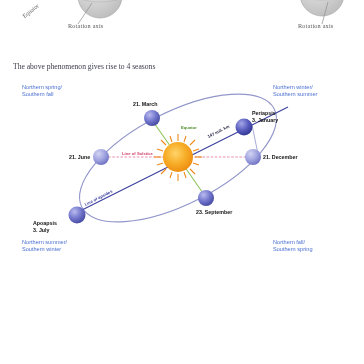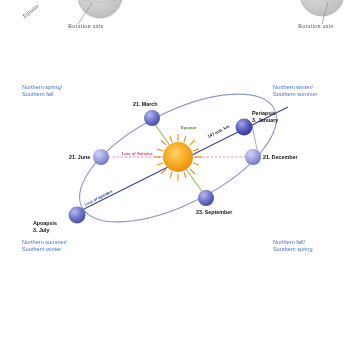--- a/index.html
+++ b/index.html
@@ -119,20 +119,21 @@
       </g>
     </svg>
 
     <span class="equator-top" style="left:25px; top:13px;">Equator</span>
 
     <span class="topfig-label" style="left:68px; top:22px;">Rotation axis</span>
 
     <span class="topfig-label" style="left:298px; top:22px;">Rotation axis</span>
   </div>
 
+  <div class="caption">The above phenomenon gives rise to 4 seasons</div>
 
   <div class="diagram">
 
     <svg width="364" height="186" viewBox="0 0 364 186">
       <defs>
         <radialGradient id="sunGrad" cx="42%" cy="38%" r="62%">
           <stop offset="0%" stop-color="#ffd36a"></stop>
           <stop offset="55%" stop-color="#f7ae28"></stop>
           <stop offset="100%" stop-color="#ef8f12"></stop>
         </radialGradient>

